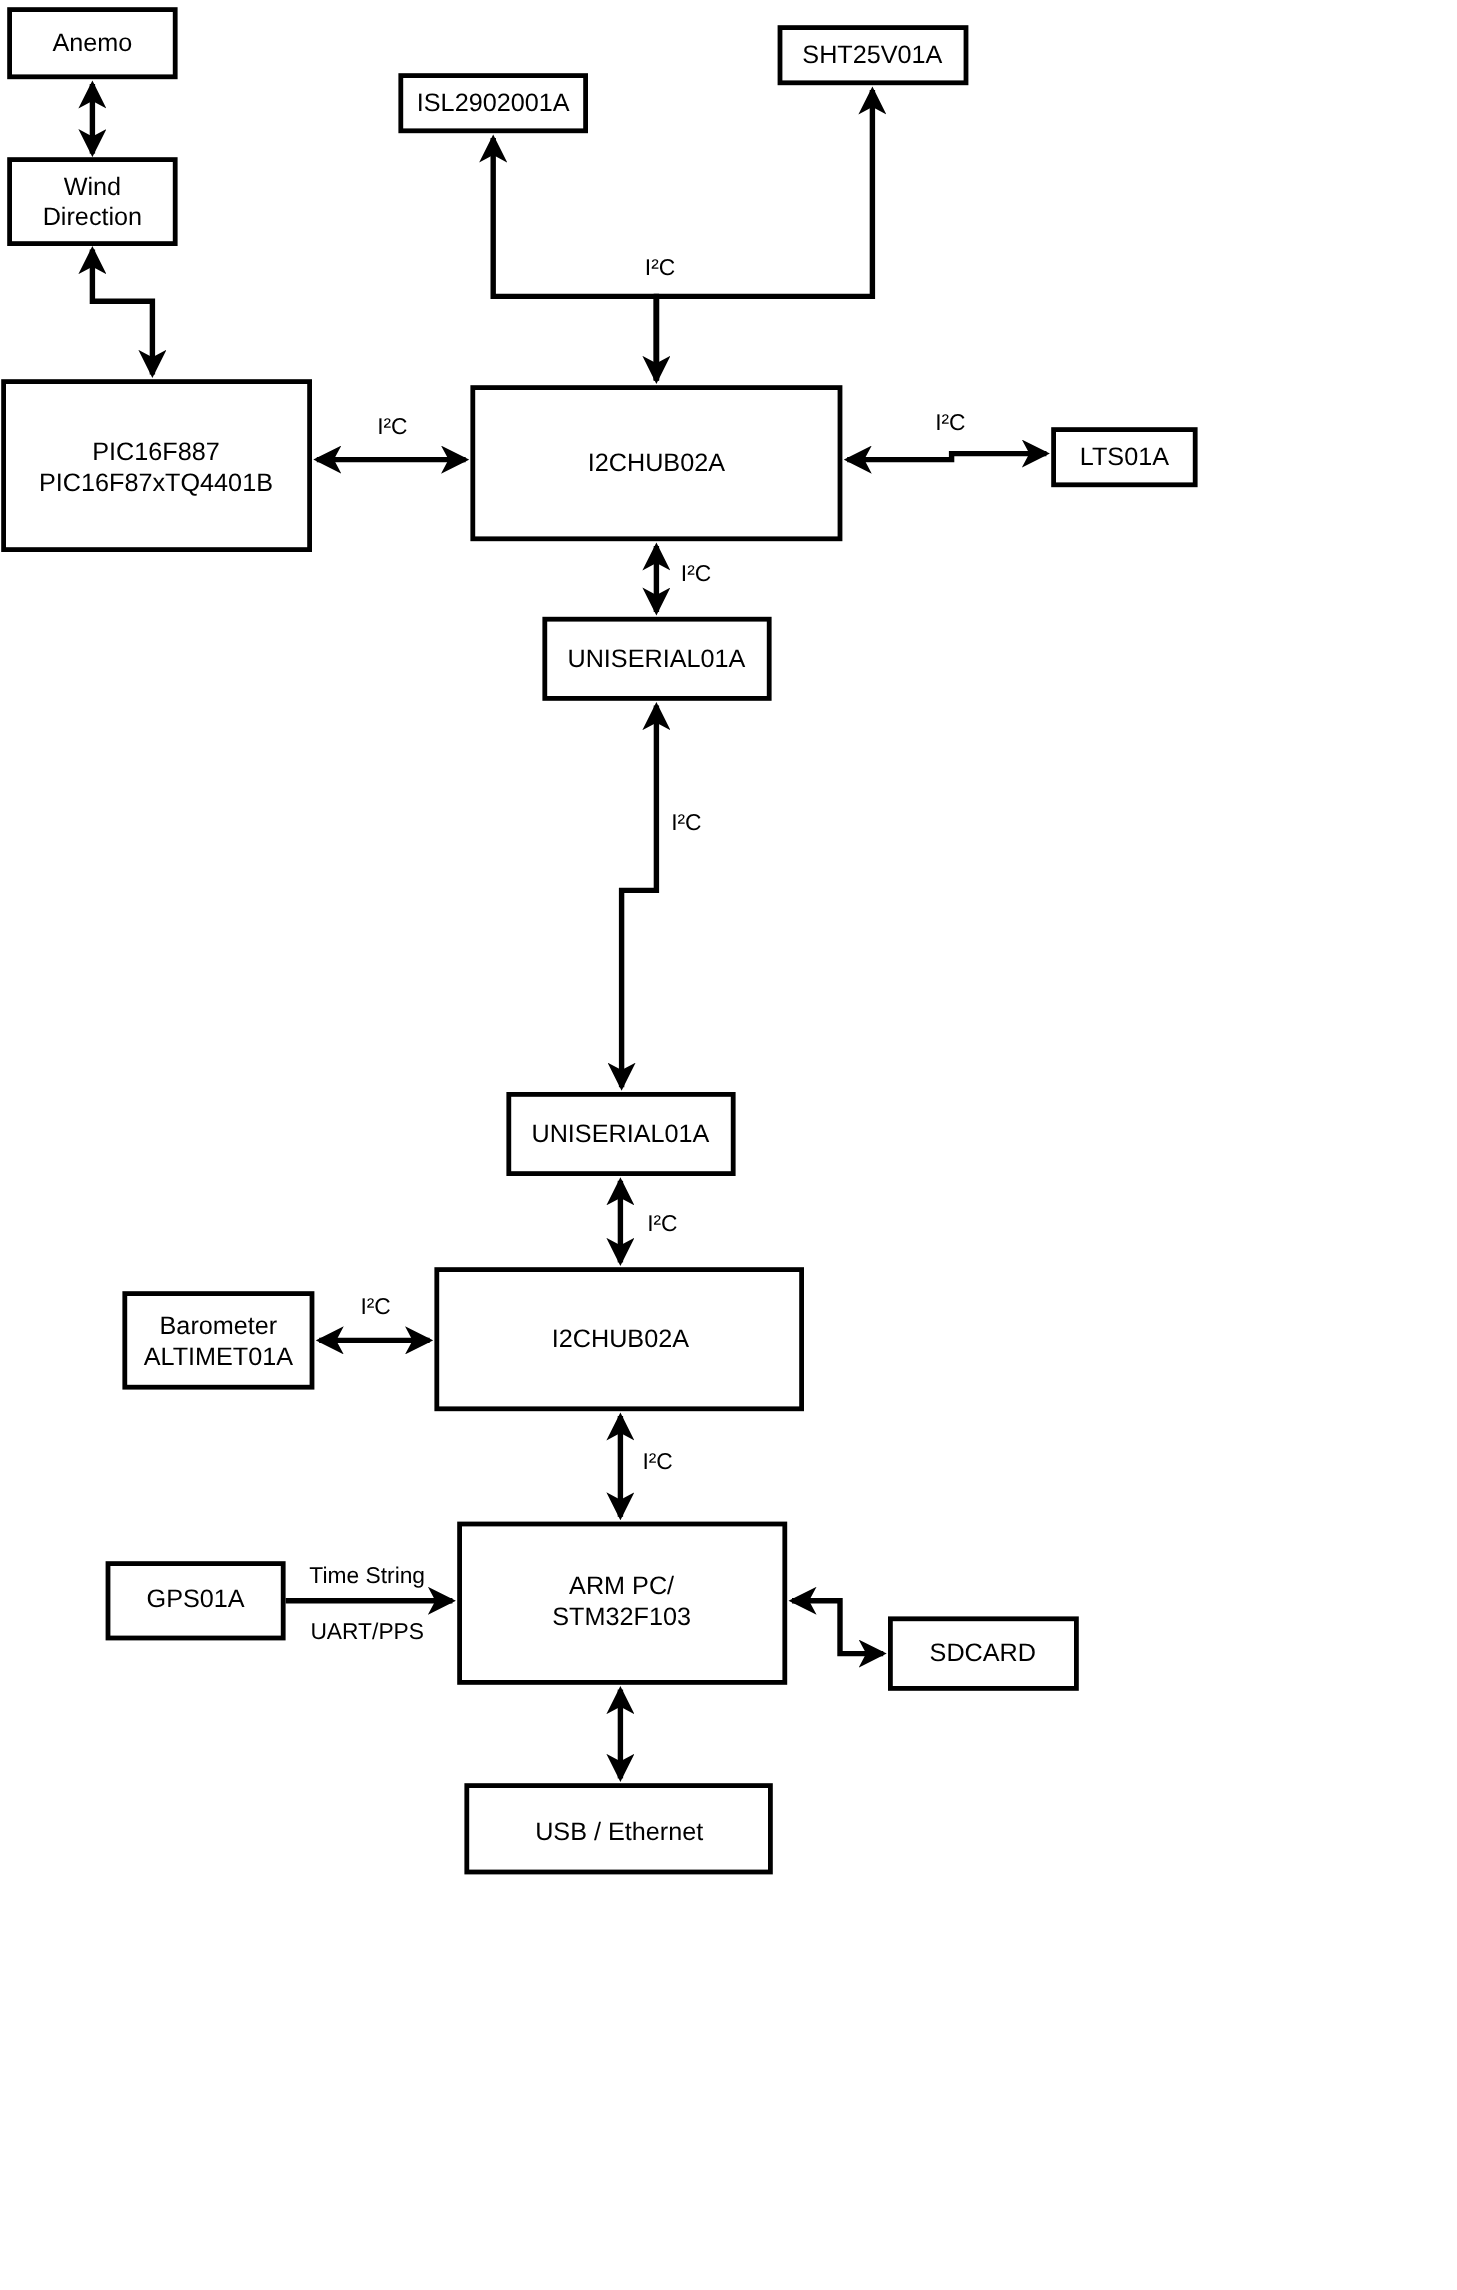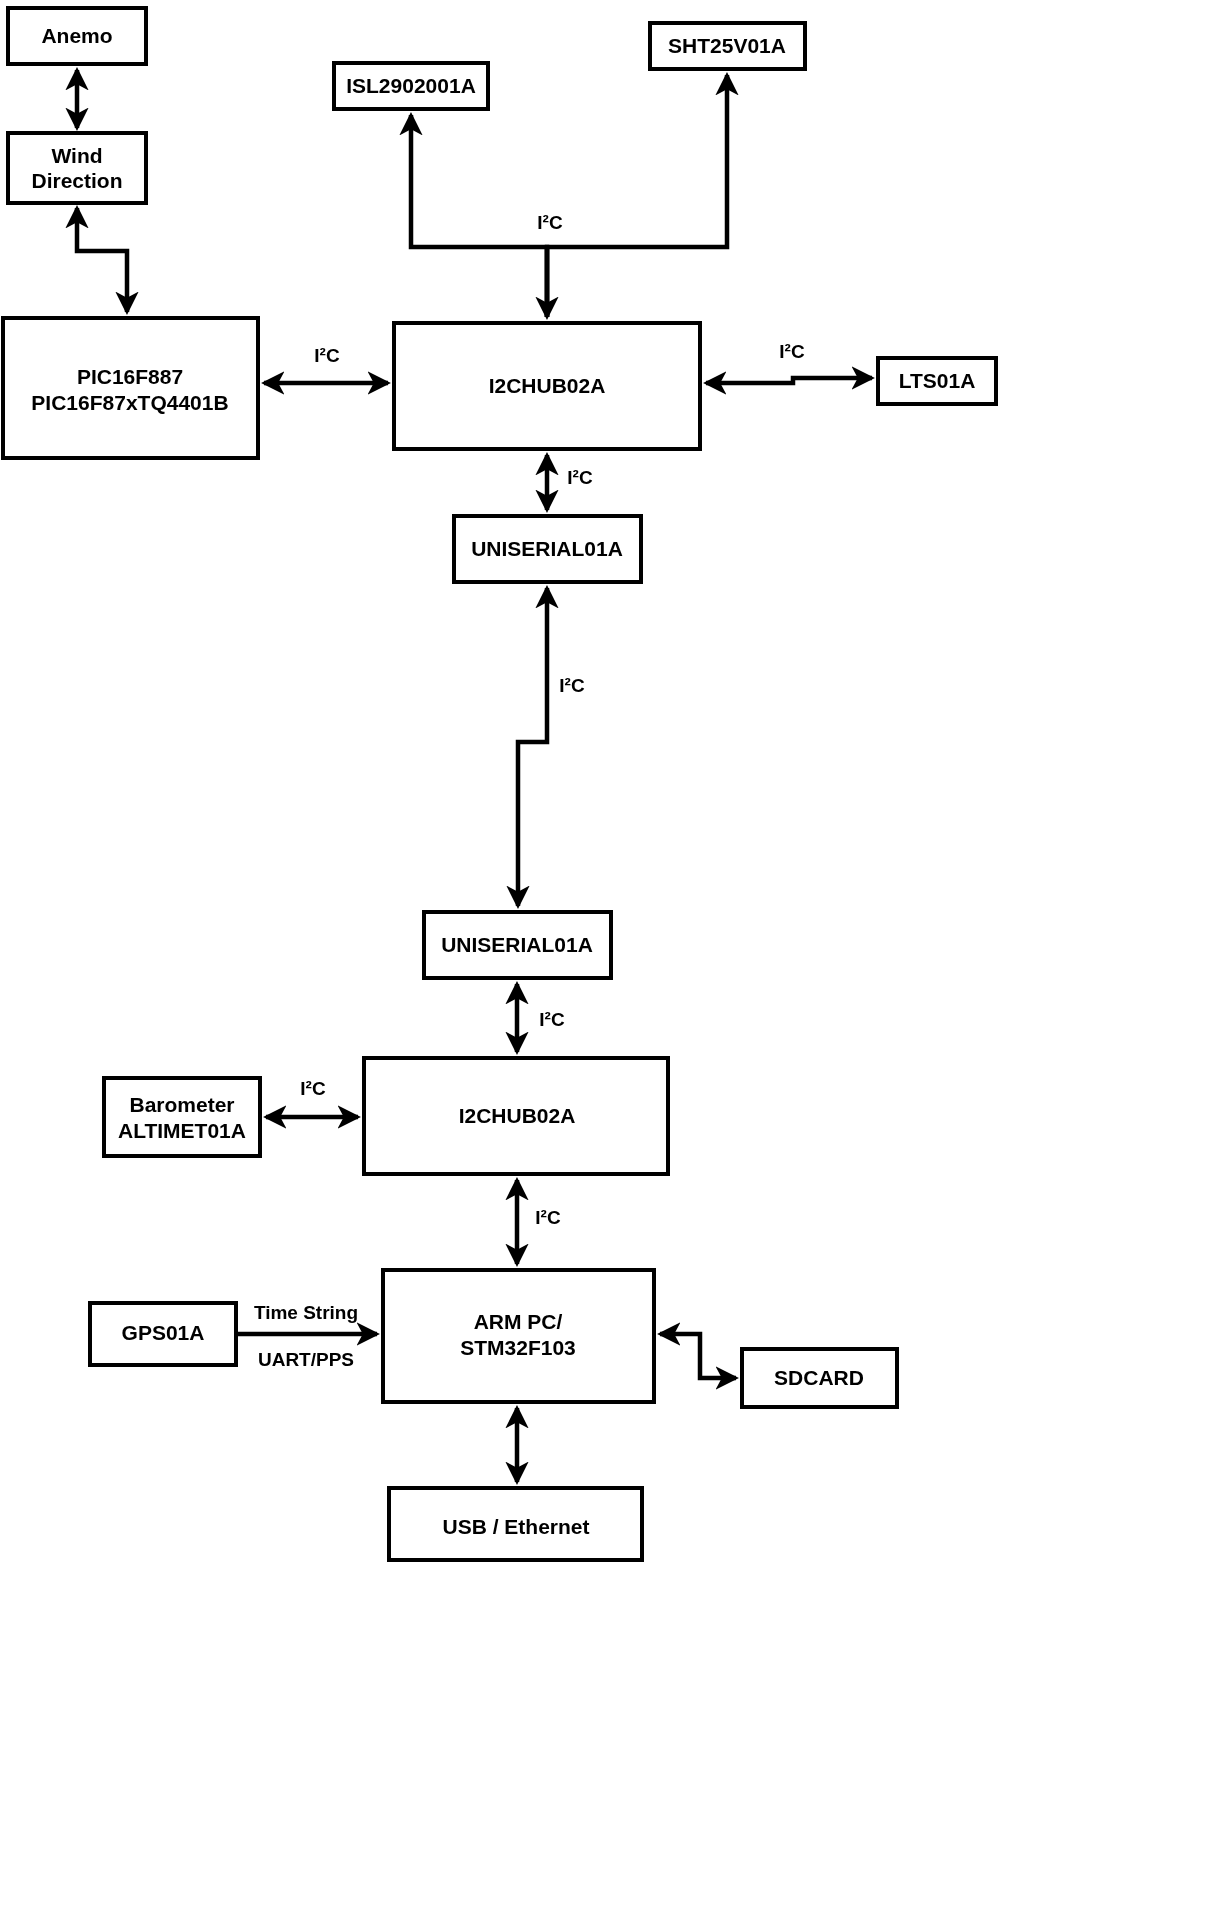--- a/index.html
+++ b/index.html
@@ -10,21 +10,20 @@
   }
   body {
     font-family: "Liberation Sans", sans-serif;
   }
   #diagram-root {
     position: relative;
     width: 1214px;
     height: 1908px;
     background: #ffffff;
     overflow: hidden;
-    font-weight: bold;
   }
   svg#diagram-svg {
     position: absolute;
     top: 0;
     left: 0;
     width: 1214px;
     height: 1908px;
     display: block;
   }
   .node-box {

